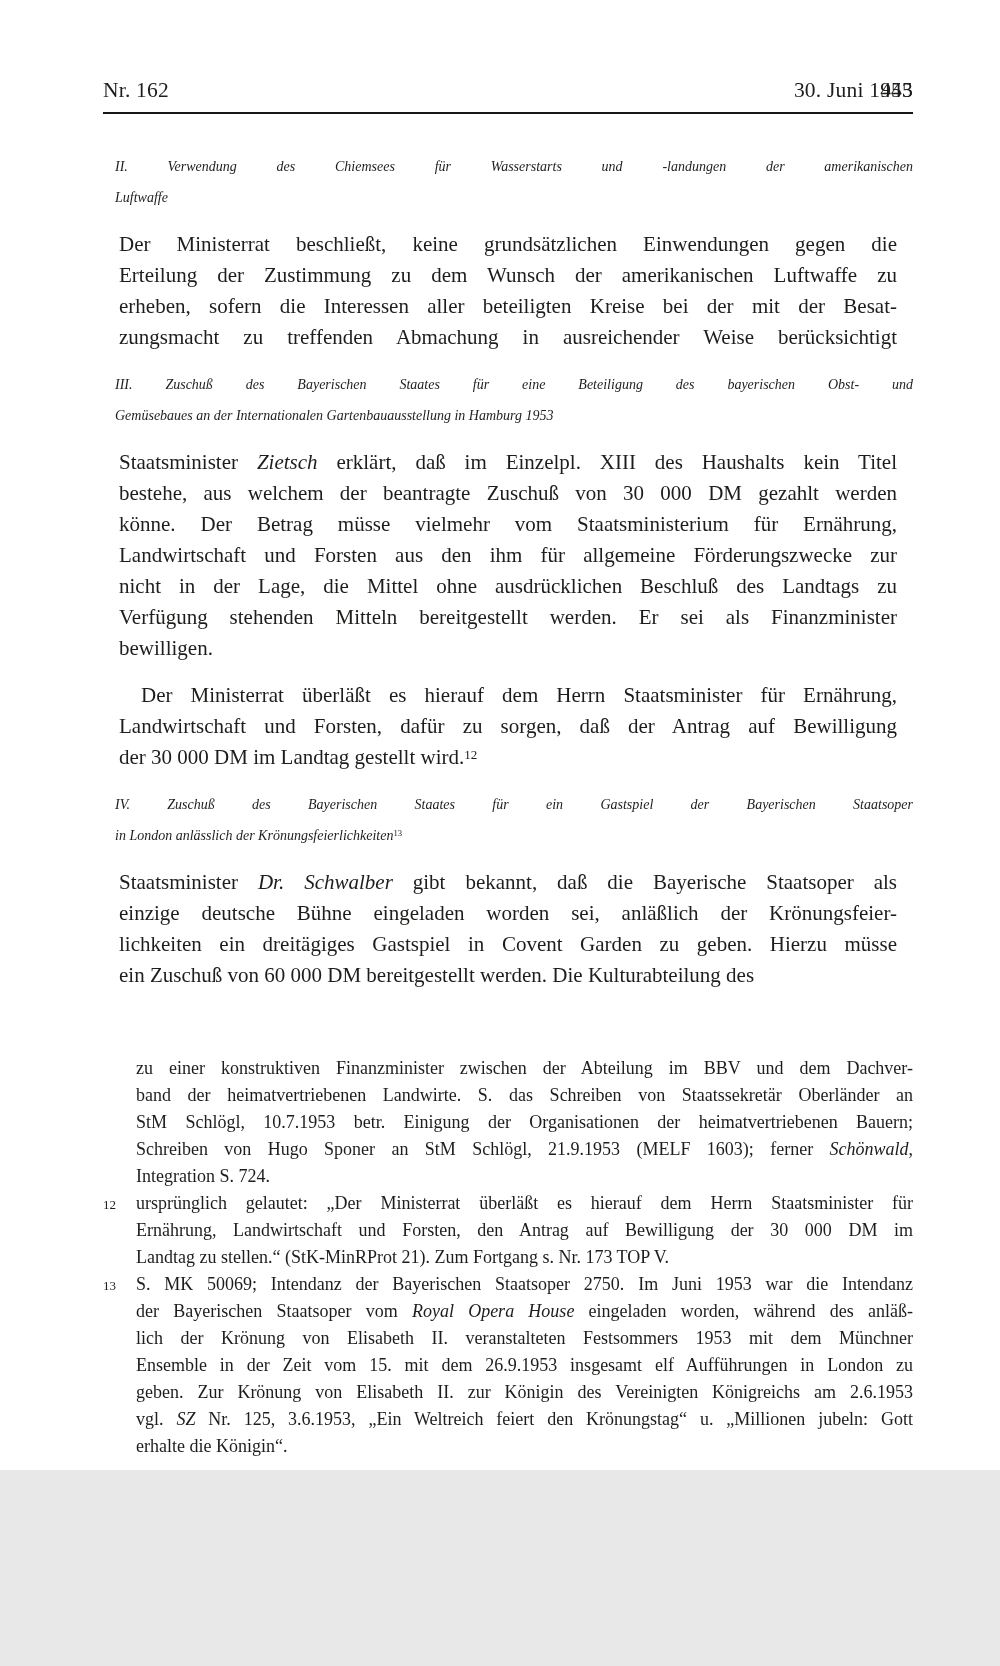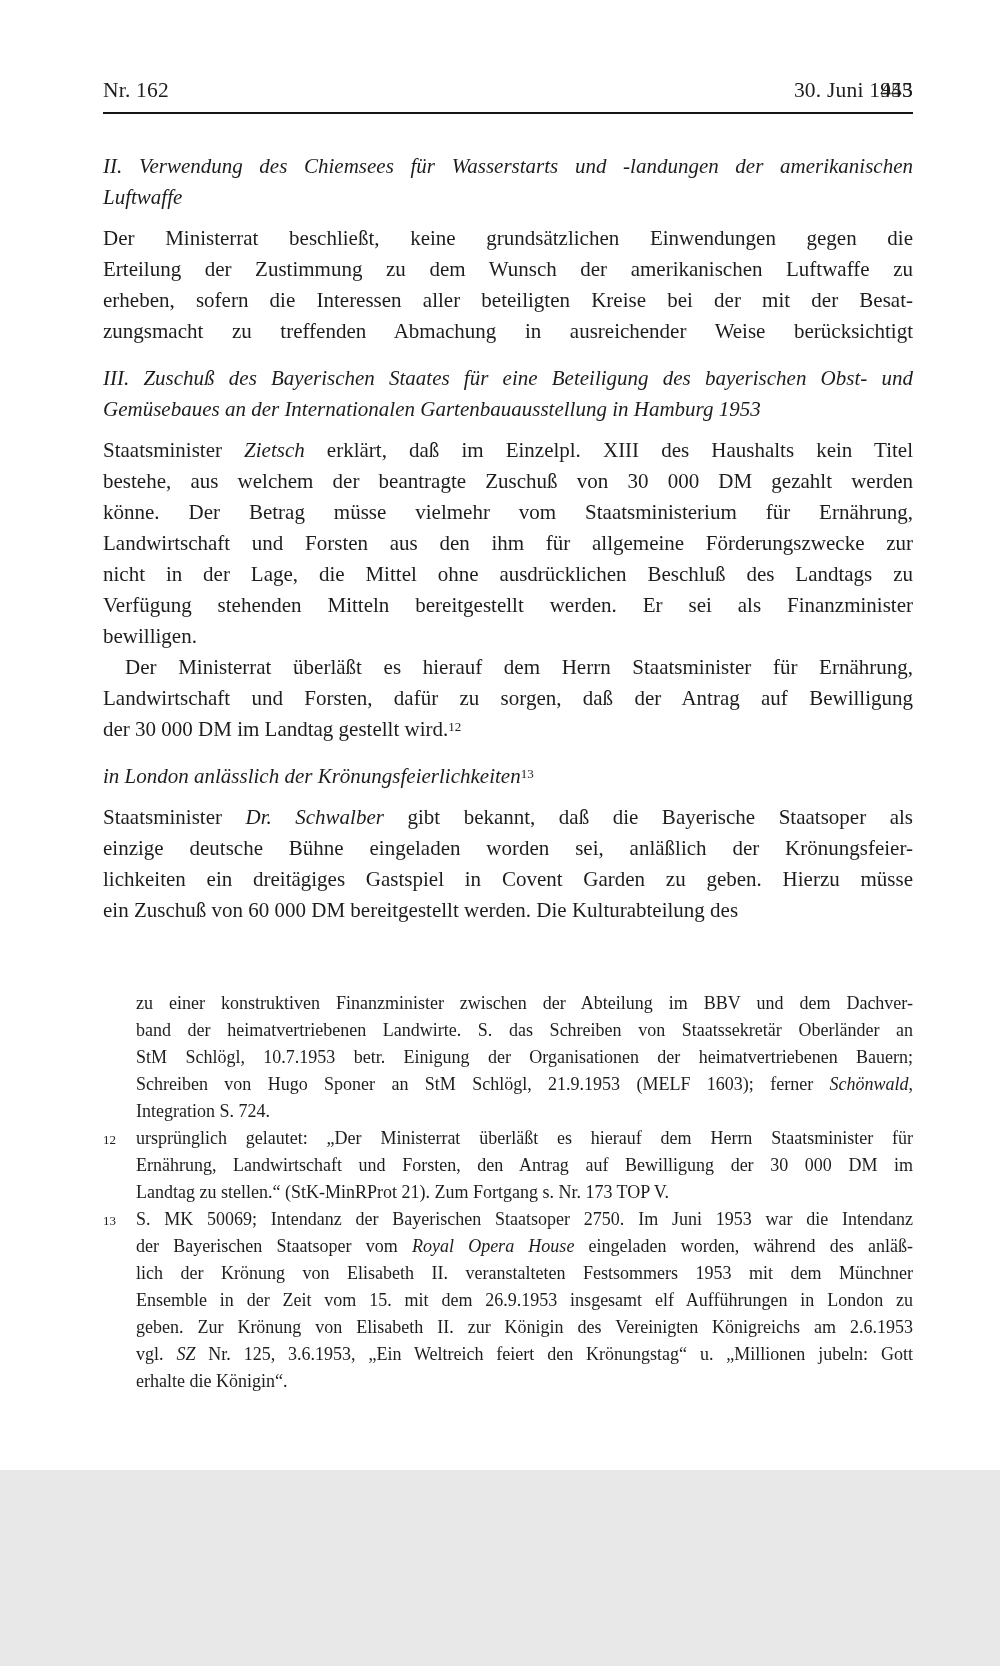--- a/index.html
+++ b/index.html
@@ -34,29 +34,29 @@
   }
   .header-rule{
     border:0;
     border-top:2px solid #161616;
     margin:9px 0 0 0;
   }
   
   .doc-body{ margin-top:0; }
   .block-heading{
     font-style:italic;
-    font-size:21px;
+    font-size:14px;
     line-height:31px;
-    margin:16px 0 10px 0;
+    margin:16px 0 10px 12px;
   }
   .doc-body > .block-heading:first-child{ margin-top:37px; }
   .block-paragraph{
     font-size:21px;
     line-height:31px;
-    margin:0;
+    margin:16px;
   }
   .line{
     text-align:justify;
     text-align-last:justify;
     white-space:normal;
   }
   .line.last{ text-align-last:left; }
   .indent-first .line:first-child{ text-indent:22px; }
   .it{ font-style:italic; }
   .sup{
@@ -119,20 +119,21 @@
           <div class="line"><span>nicht in der Lage, die Mittel ohne ausdrücklichen Beschluß des Landtags zu</span></div>
           <div class="line"><span>Verfügung stehenden Mitteln bereitgestellt werden. Er sei als Finanzminister</span></div>
           <div class="line last"><span>bewilligen.</span></div>
         </div>
         <div class="block-paragraph indent-first">
           <div class="line"><span>Der Ministerrat überläßt es hierauf dem Herrn Staatsminister für Ernährung,</span></div>
           <div class="line"><span>Landwirtschaft und Forsten, dafür zu sorgen, daß der Antrag auf Bewilligung</span></div>
           <div class="line last"><span>der 30 000 DM im Landtag gestellt wird.</span><span class="sup">12</span></div>
         </div>
         <div class="block-heading">
+          <div class="line"><span>IV. Zuschuß des Bayerischen Staates für ein Gastspiel der Bayerischen Staatsoper</span></div>
           <div class="line last"><span>in London anlässlich der Krönungsfeierlichkeiten</span><span class="sup">13</span></div>
         </div>
         <div class="block-paragraph">
           <div class="line"><span>Staatsminister </span><span class="it">Dr. Schwalber</span><span> gibt bekannt, daß die Bayerische Staatsoper als</span></div>
           <div class="line"><span>einzige deutsche Bühne eingeladen worden sei, anläßlich der Krönungsfeier-</span></div>
           <div class="line"><span>lichkeiten ein dreitägiges Gastspiel in Covent Garden zu geben. Hierzu müsse</span></div>
           <div class="line last"><span>ein Zuschuß von 60 000 DM bereitgestellt werden. Die Kulturabteilung des</span></div>
         </div>
       </main>
 

